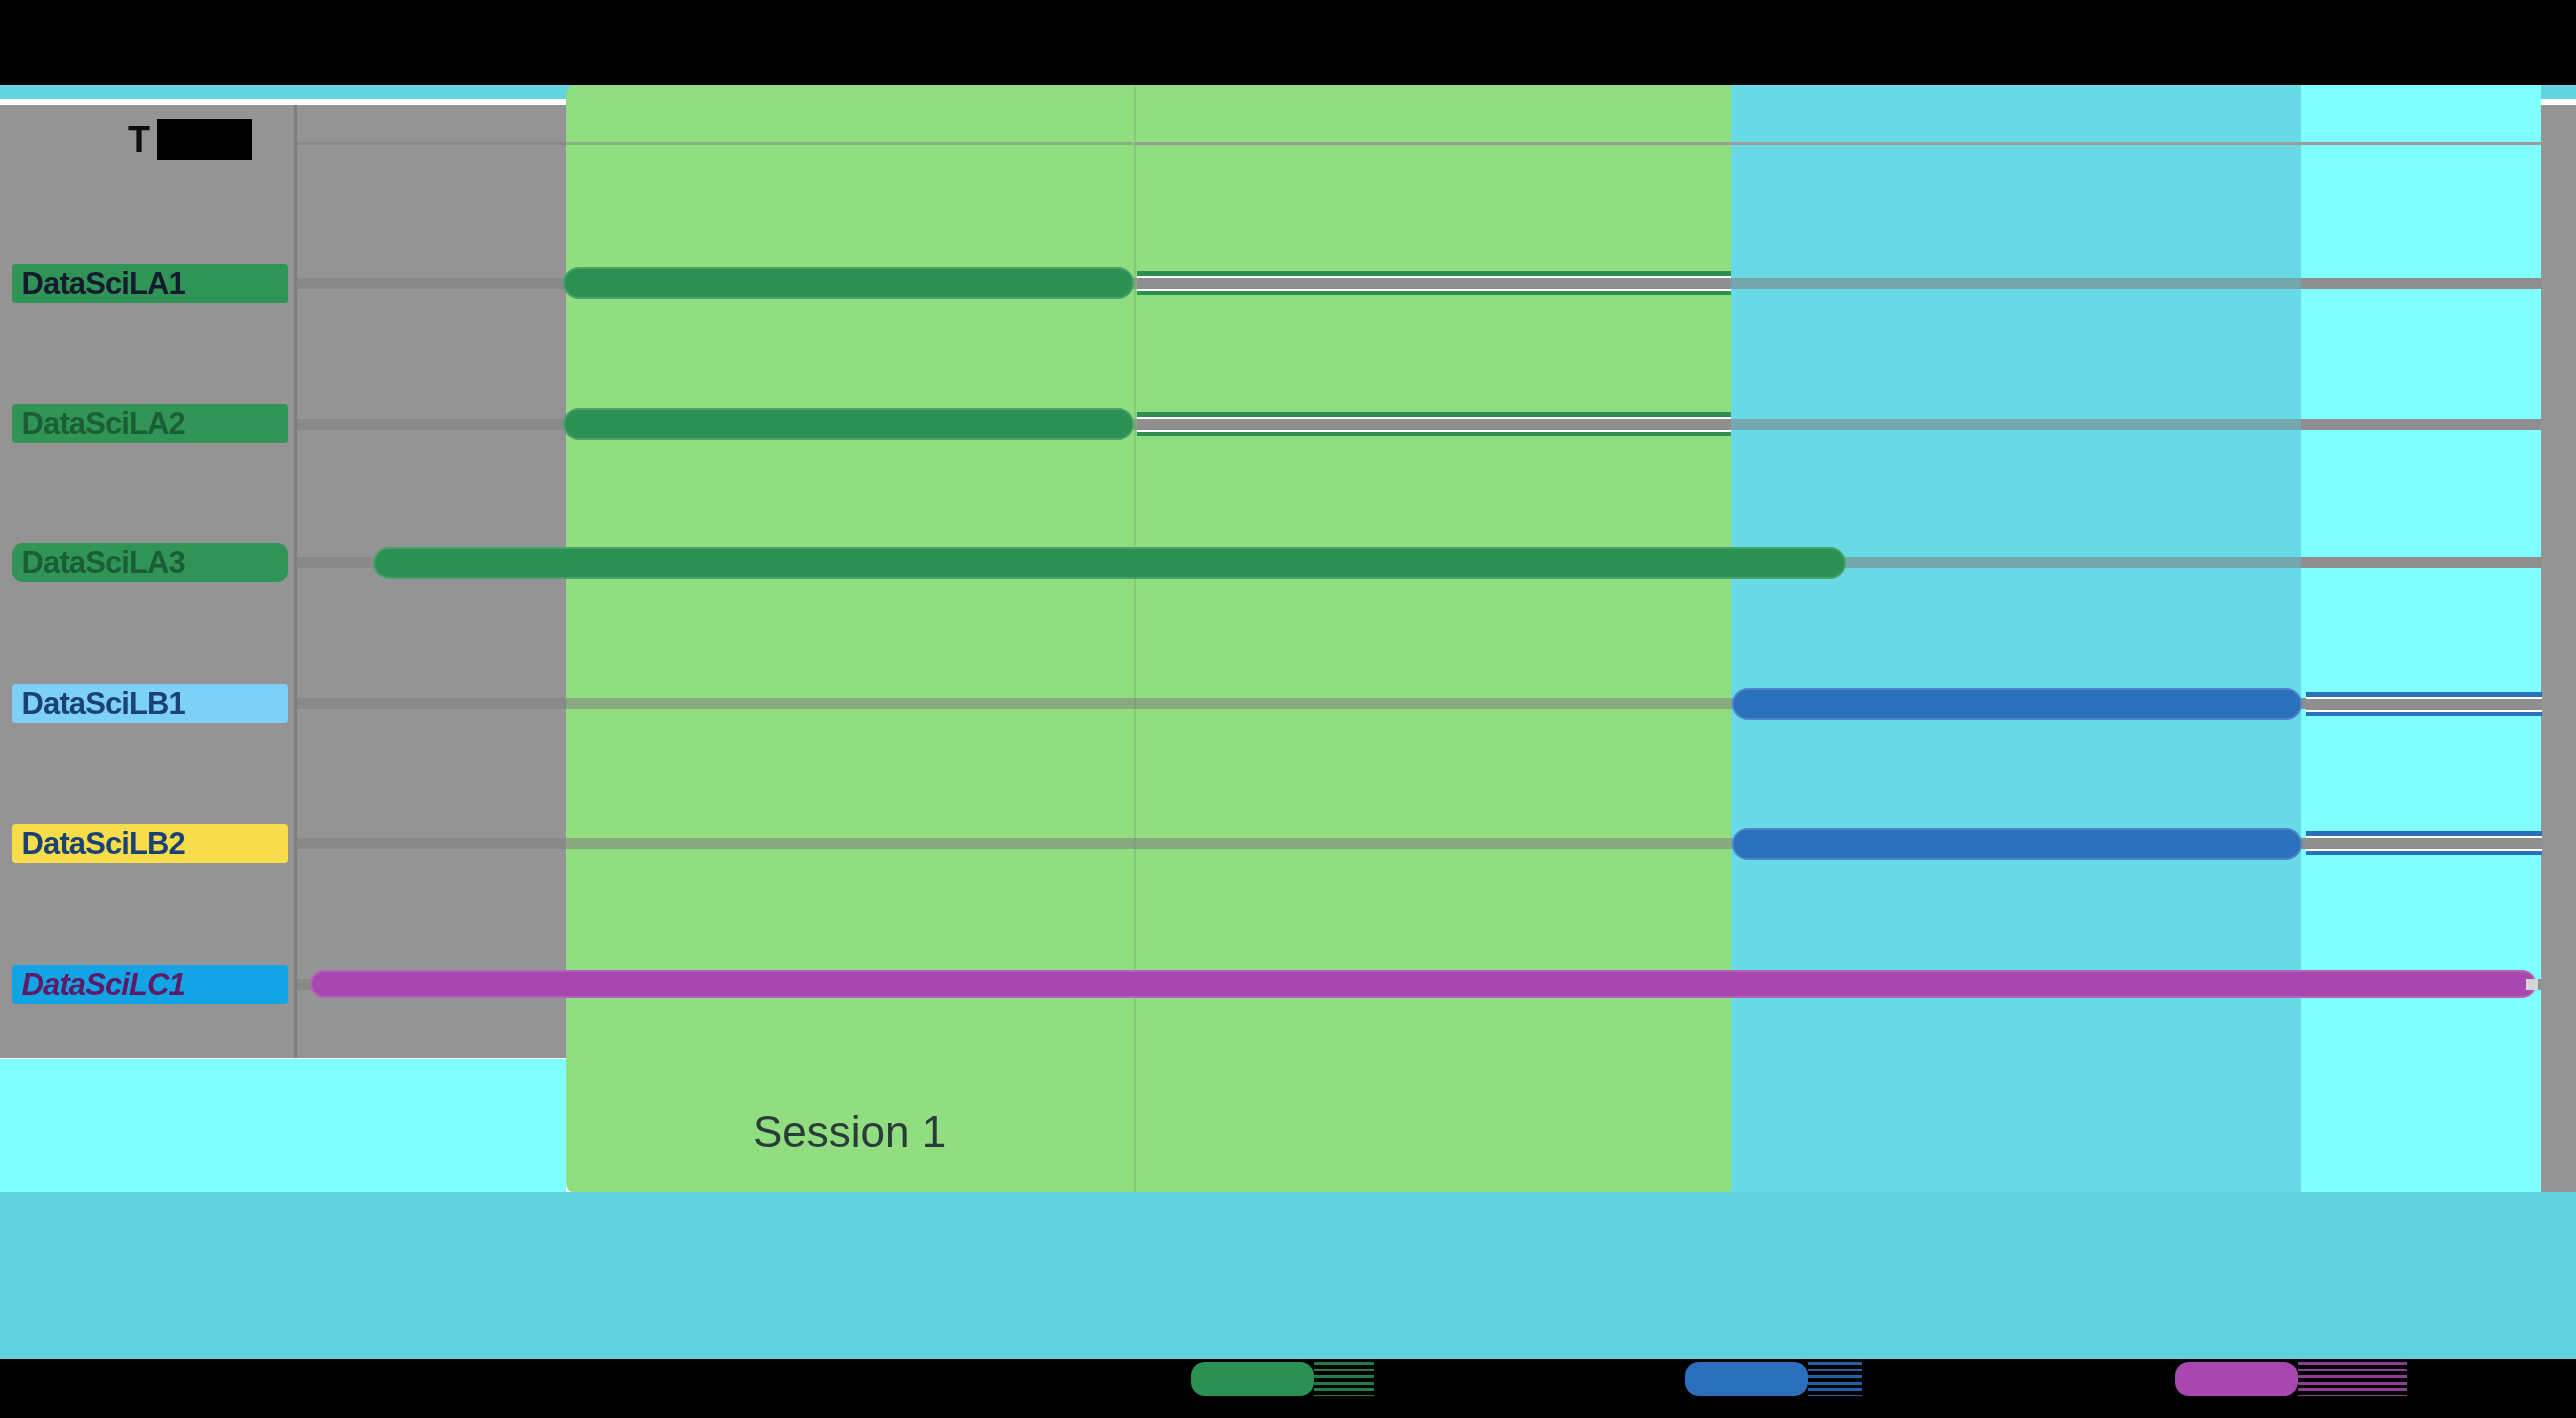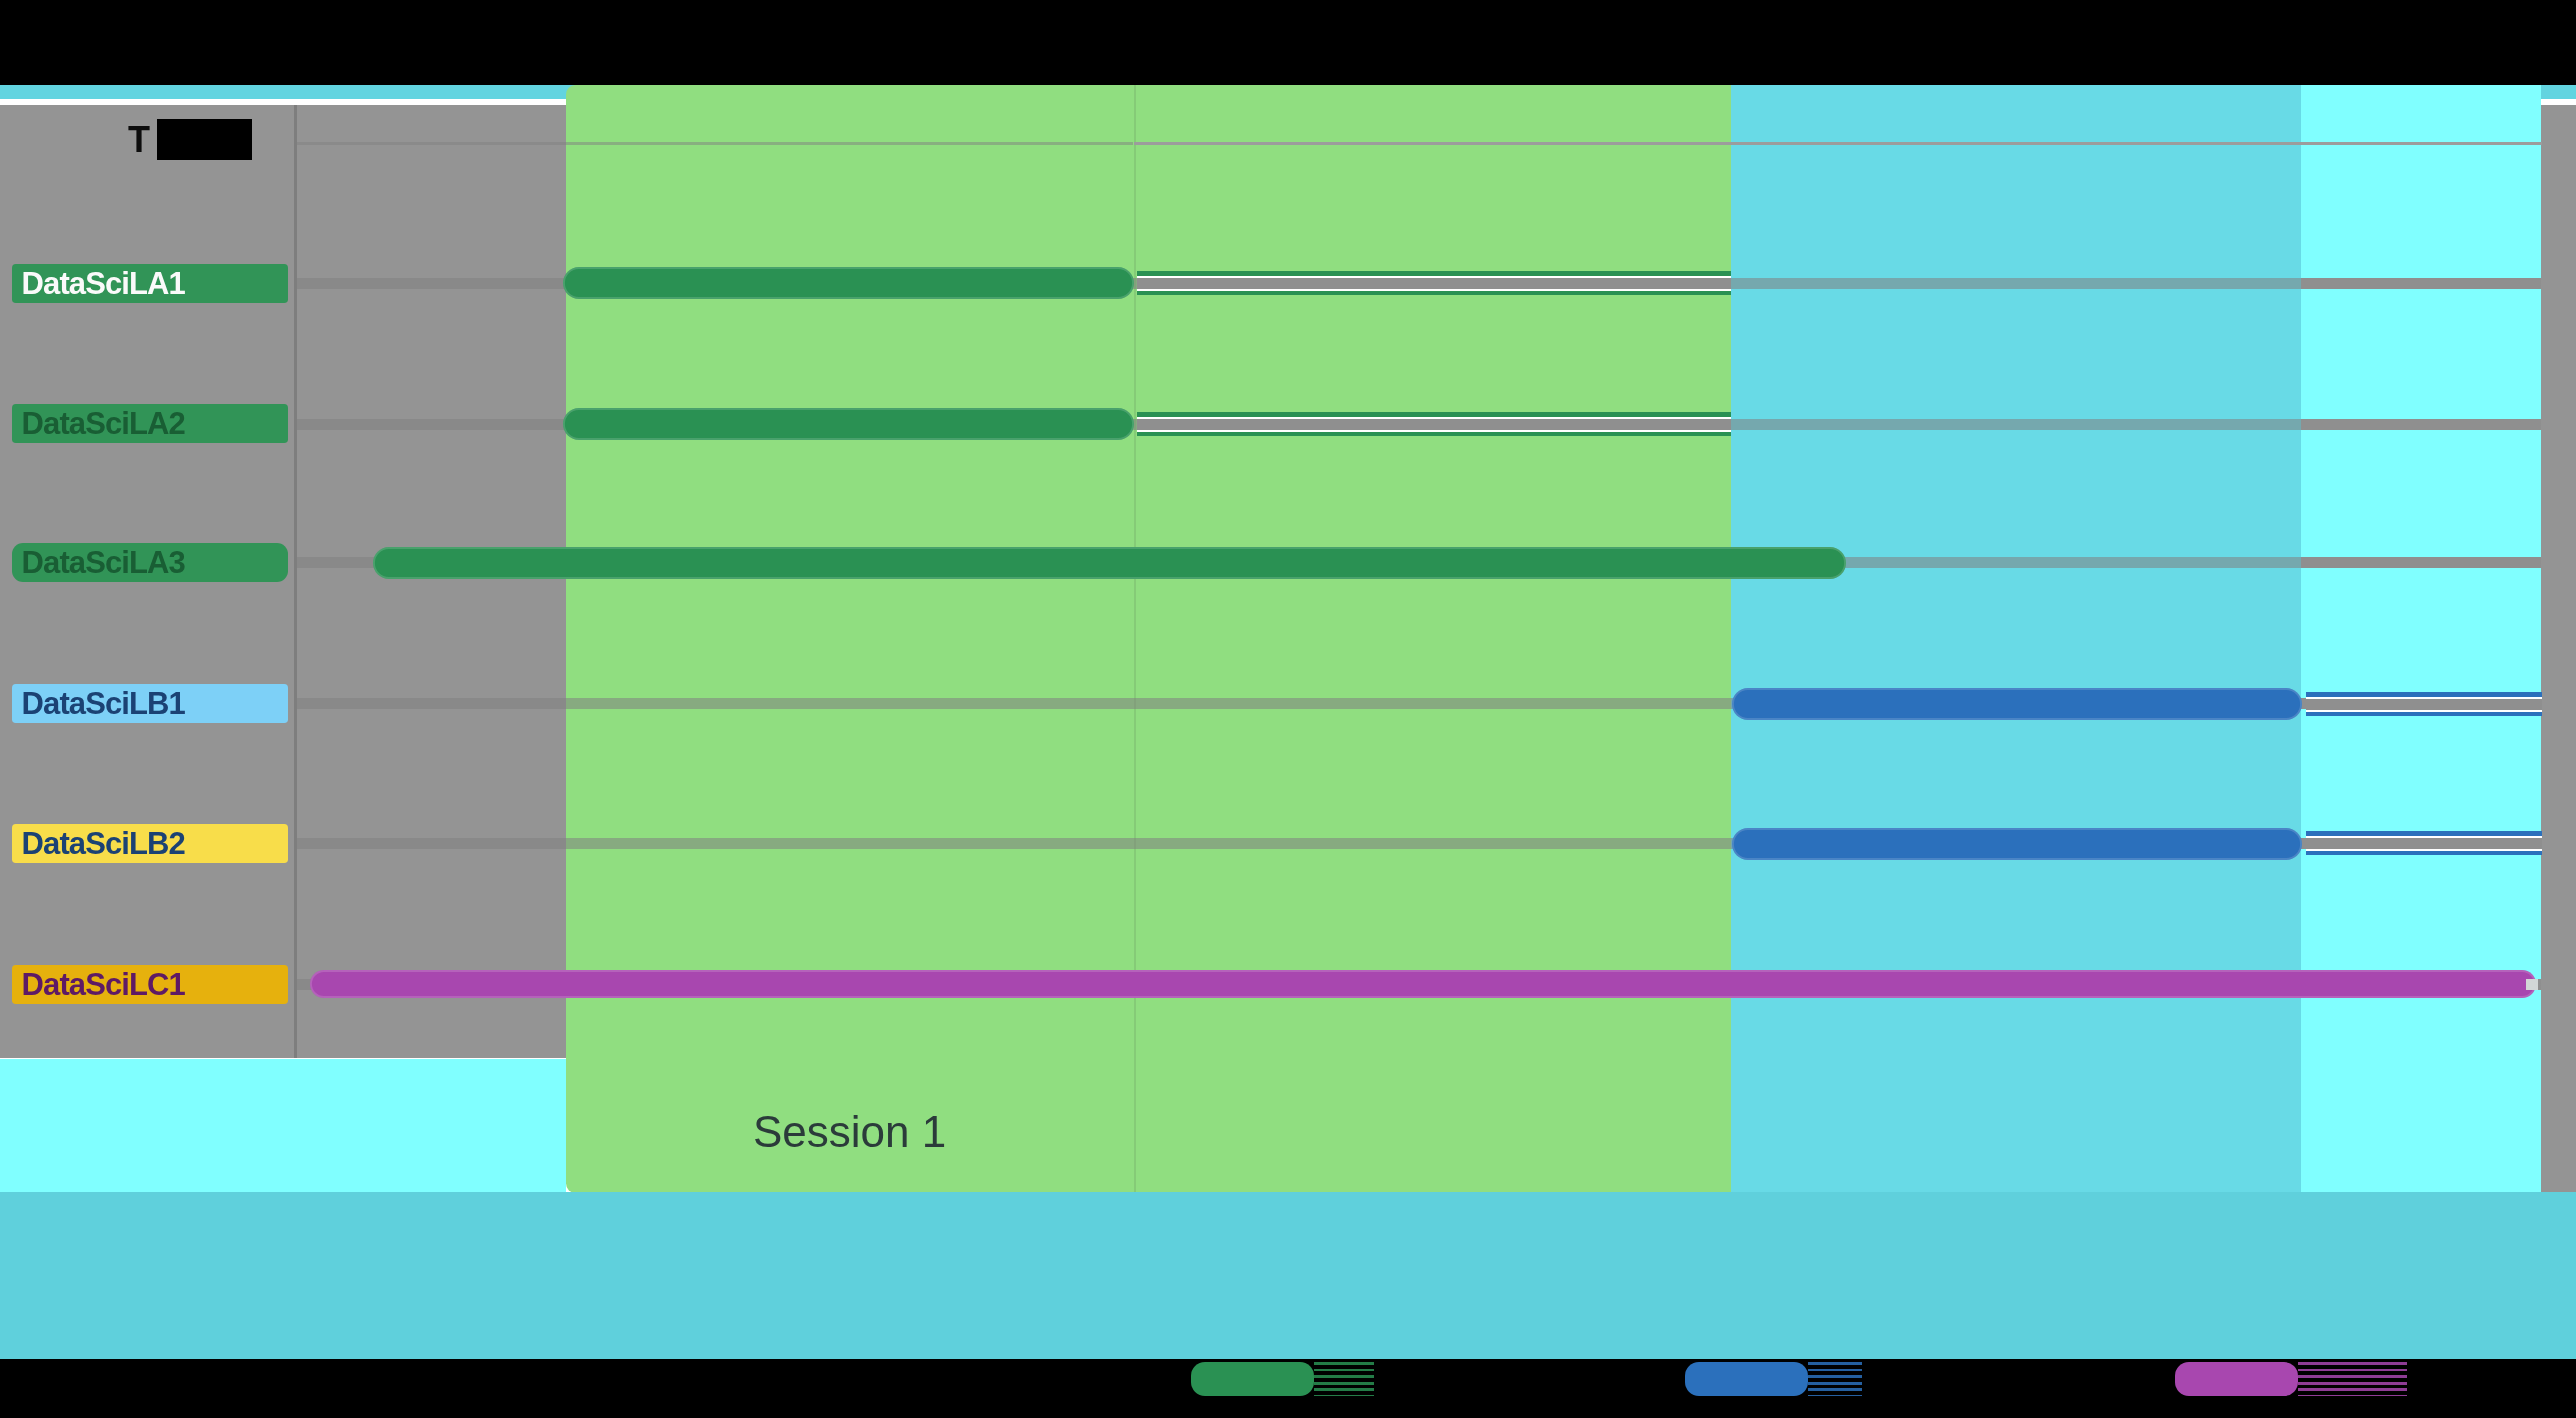--- a/index.html
+++ b/index.html
@@ -70,21 +70,21 @@
       <div class="abs grid-a" style="left: 297px; top: 278px; width: 2004px;"></div>
       <div class="abs grid-b" style="left: 2301px; top: 278px; width: 240px;"></div>
       <div class="abs window" style="left: 1137px; top: 271px; width: 594px; height: 24.4px;">
         <div class="edge" style="background: rgb(42, 145, 83);"></div>
         <div class="gap"></div>
         <div class="core"></div>
         <div class="gap"></div>
         <div class="edge" style="background: rgb(42, 145, 83);"></div>
       </div>
       <div class="abs bar" style="left: 563px; top: 267px; width: 571px; height: 32px; background: rgb(42, 145, 83);"></div>
-      <div class="abs row-label" style="top: 264px; background: rgb(46, 148, 85); color: #ffffff;">DataSciLA1</div>
+      <div class="abs row-label" style="top: 264px; background: rgb(46, 148, 85); color: #0f172a;">DataSciLA1</div>
       <div class="abs grid-a" style="left: 297px; top: 419px; width: 2004px;"></div>
       <div class="abs grid-b" style="left: 2301px; top: 419px; width: 240px;"></div>
       <div class="abs window" style="left: 1137px; top: 412px; width: 594px; height: 24.4px;">
         <div class="edge" style="background: rgb(42, 145, 83);"></div>
         <div class="gap"></div>
         <div class="core"></div>
         <div class="gap"></div>
         <div class="edge" style="background: rgb(42, 145, 83);"></div>
       </div>
       <div class="abs bar" style="left: 563px; top: 408px; width: 571px; height: 32px; background: rgb(42, 145, 83);"></div>
@@ -112,21 +112,21 @@
         <div class="core"></div>
         <div class="gap"></div>
         <div class="edge" style="background: rgb(43, 112, 188);"></div>
       </div>
       <div class="abs bar" style="left: 1732px; top: 828px; width: 570px; height: 32px; background: rgb(43, 112, 188);"></div>
       <div class="abs row-label" style="top: 824px; background: #fde047; color: rgb(23, 63, 115);">DataSciLB2</div>
       <div class="abs grid-a" style="left: 297px; top: 979px; width: 2004px;"></div>
       <div class="abs grid-b" style="left: 2301px; top: 979px; width: 240px;"></div>
       <div class="abs bar" style="left: 310px; top: 970px; width: 2226px; height: 28px; background: rgb(168, 71, 175);"></div>
       <div class="abs end-marker" style="left: 2526px; top: 979px; width: 12.2px; height: 11.3px;"></div>
-      <div class="abs row-label" style="top: 965px; background: #eab308; color: rgb(92, 22, 100);">DataSciLC1</div>
+      <div class="abs row-label" style="top: 965px; background: #0ea5e9; color: rgb(92, 22, 100); font-style: italic;">DataSciLC1</div>
     </div>
 
   <div class="abs bottom-band"></div>
 
   <div class="abs session-label" style="left:615px;">Session 1</div>
 
   <div class="abs bottom-bar"></div>
   <div id="legend-layer">
       <div class="abs legend-item" style="left: 1191px;">
         <div class="legend-swatch" style="background: rgb(42, 145, 83);"></div>

